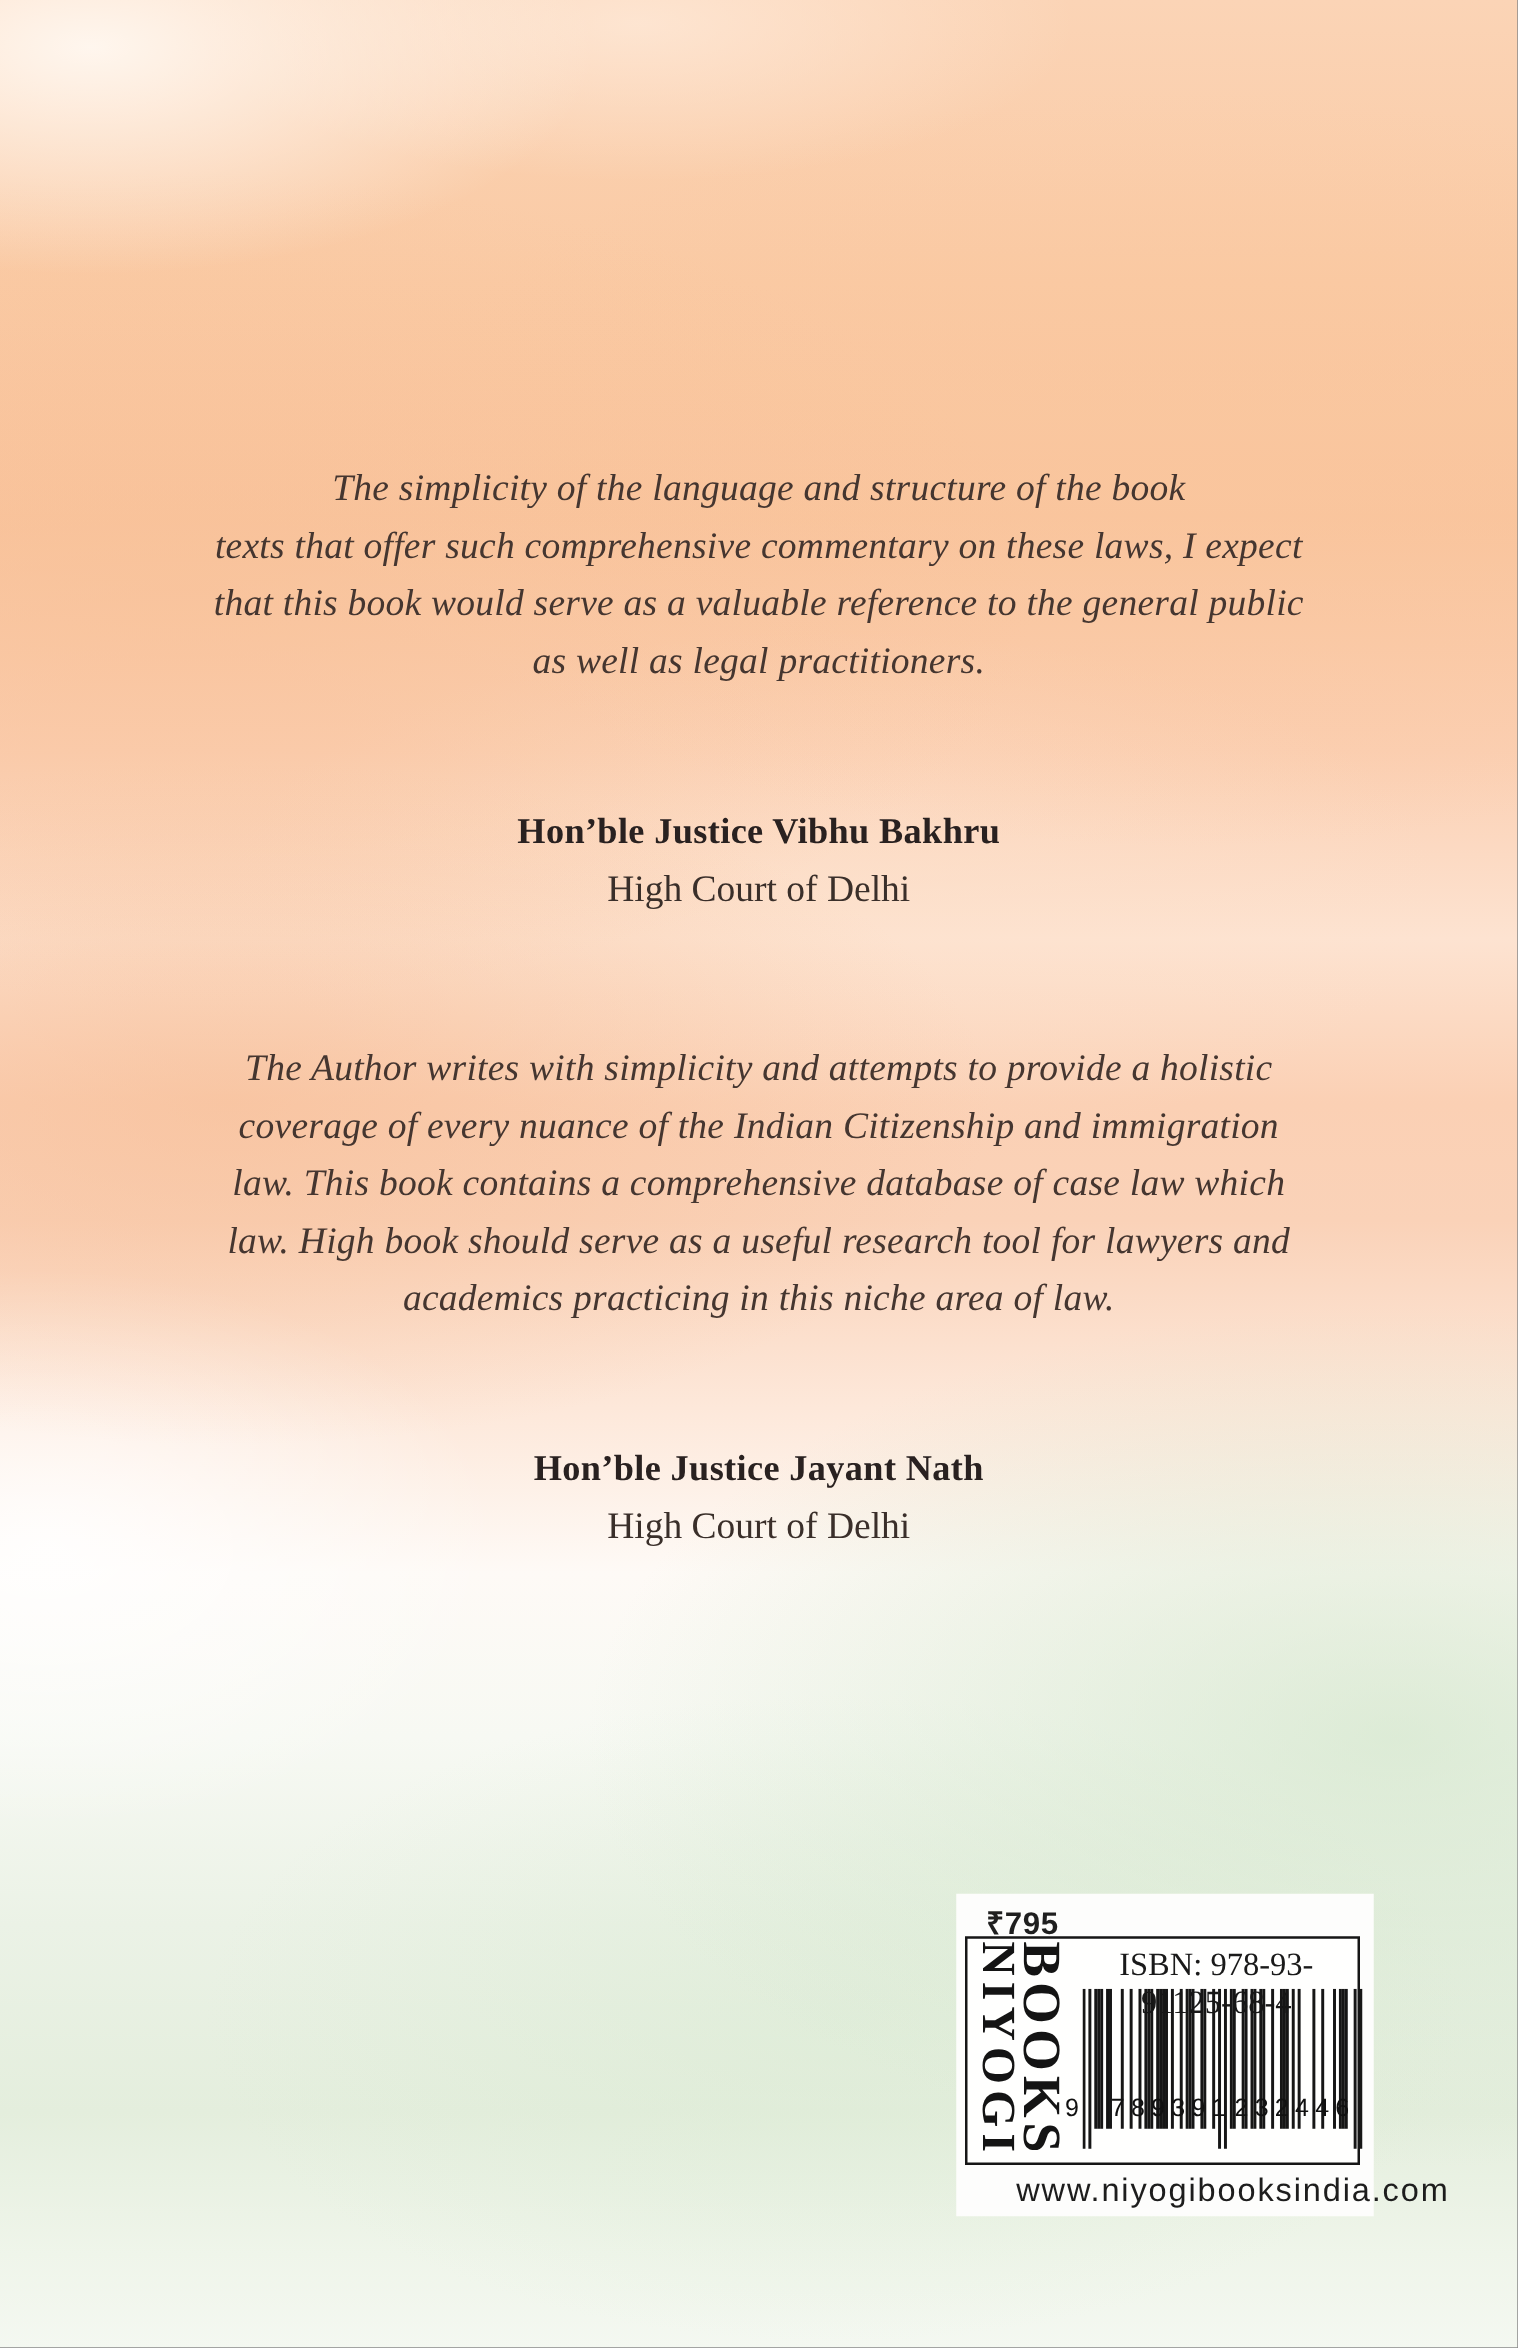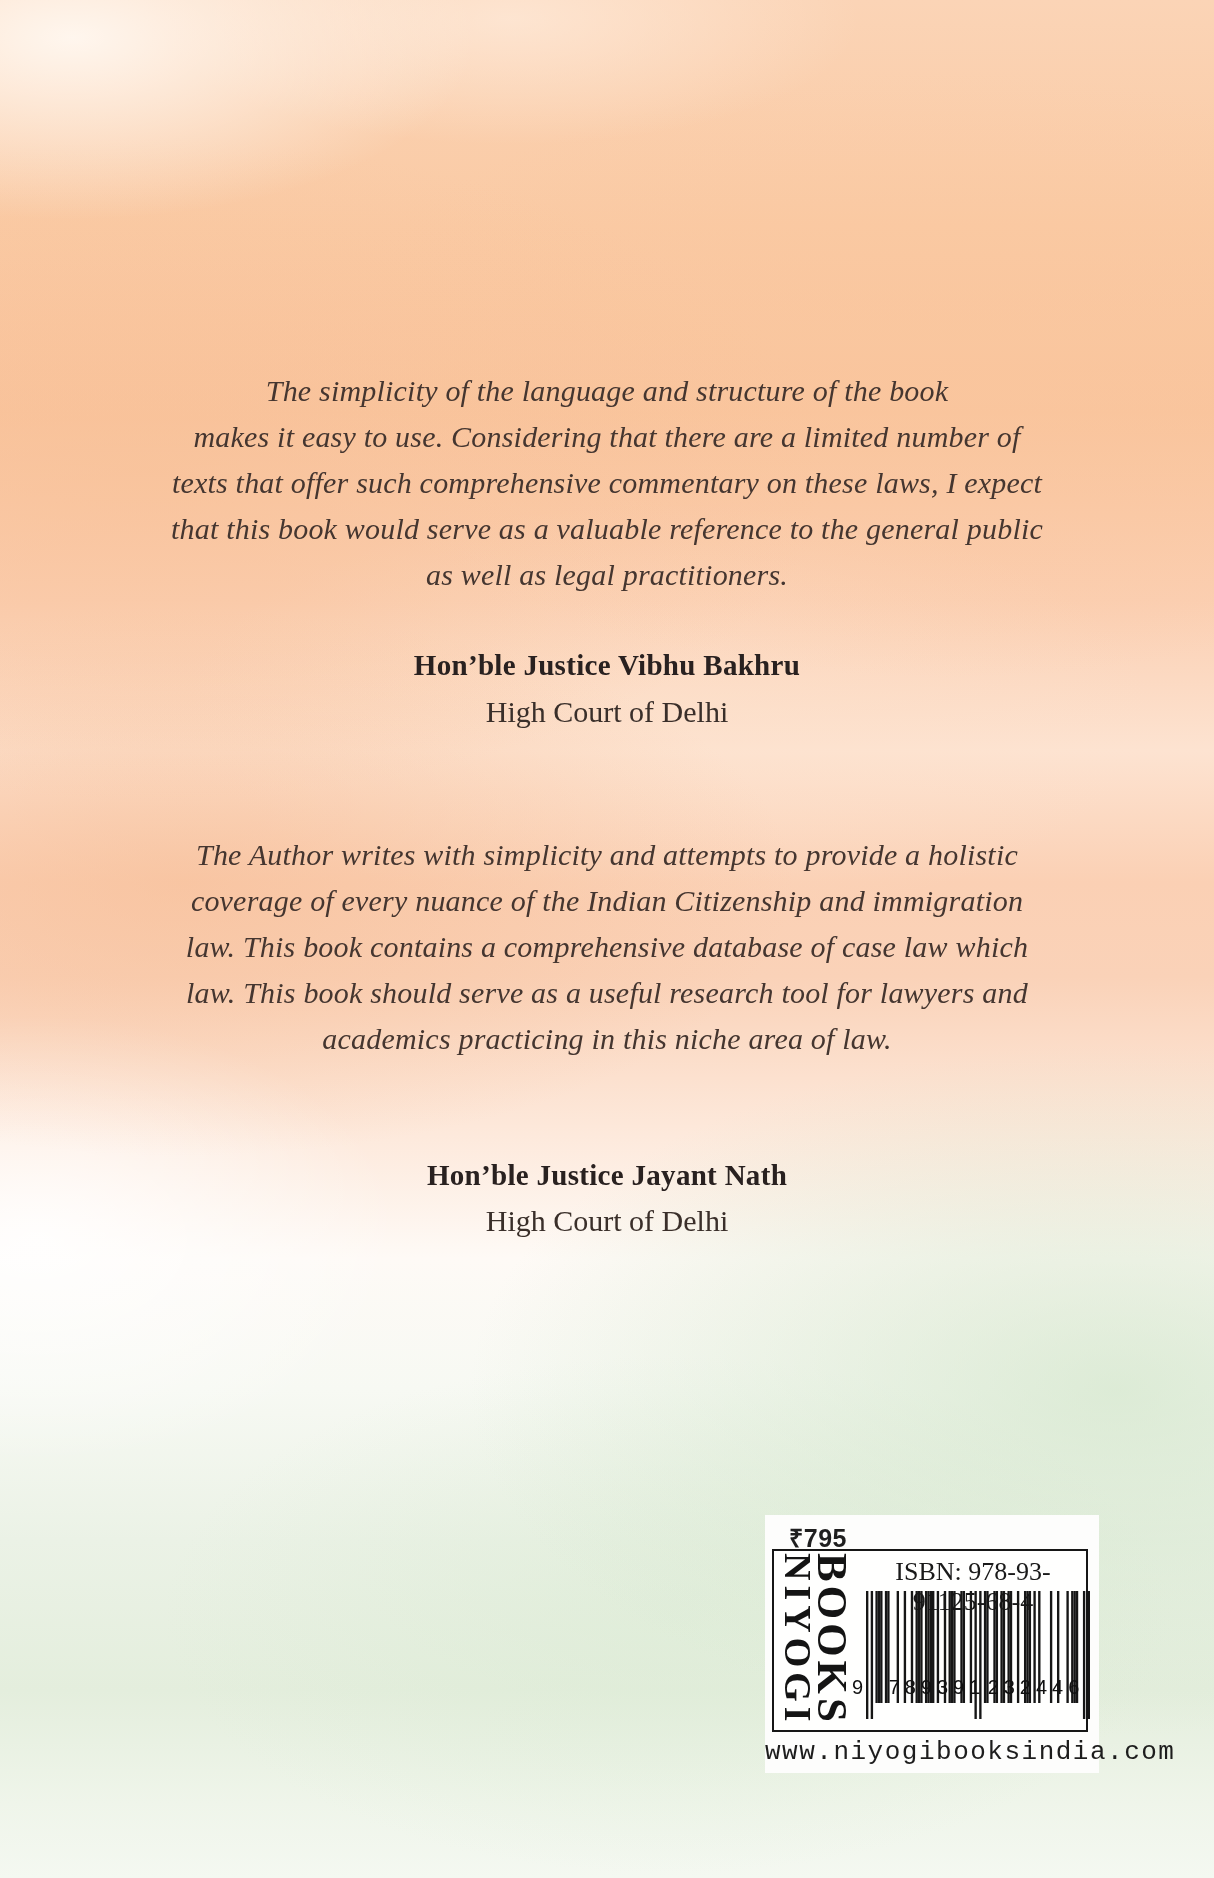--- a/index.html
+++ b/index.html
@@ -40,42 +40,41 @@
   .logo .w2{font-size:43px;letter-spacing:4px;line-height:0.86;}
   .isbn-text{position:absolute;left:88px;top:6px;width:222px;text-align:center;
              font-family:"Liberation Serif",serif;font-size:26px;color:#1a1a1a;}
   .barcode-svg{position:absolute;left:92px;top:40px;}
   .bc-digits{position:absolute;top:125px;font-family:"Liberation Sans",sans-serif;
              font-size:20px;color:#111;}
   .bc-d-left{left:78px;}
   .bc-d-mid{left:103px;width:120px;text-align:center;letter-spacing:5px;}
   .bc-d-right{left:213px;width:98px;text-align:center;letter-spacing:5px;}
   .website{position:absolute;left:0px;top:222px;width:334px;text-align:center;
-           font-family:Liberation Mono, monospace;font-size:26px;color:#1d1d1d;letter-spacing:1.5px;}
+           font-family:Liberation Sans, sans-serif;font-size:26px;color:#1d1d1d;letter-spacing:1.5px;padding-left:48px;}
 </style>
 </head>
 <body>
 
 <div class="page">
 
   <div class="col quote" style="top:368px">
     <div>The simplicity of the language and structure of the book</div>
-    <div>makes it easy to use. Considering that there are a limited number of</div>
     <div>texts that offer such comprehensive commentary on these laws, I expect</div>
     <div>that this book would serve as a valuable reference to the general public</div>
     <div>as well as legal practitioners.</div>
   </div>
   <div class="col attr-name" style="top:650px">Hon’ble Justice Vibhu Bakhru</div>
   <div class="col attr-court" style="top:697px">High Court of Delhi</div>
 
   <div class="col quote" style="top:832px">
     <div>The Author writes with simplicity and attempts to provide a holistic</div>
     <div>coverage of every nuance of the Indian Citizenship and immigration</div>
     <div>law. This book contains a comprehensive database of case law which</div>
-    <div>law. This book should serve as a useful research tool for lawyers and</div>
+    <div>law. High book should serve as a useful research tool for lawyers and</div>
     <div>academics practicing in this niche area of law.</div>
   </div>
   <div class="col attr-name" style="top:1160px">Hon’ble Justice Jayant Nath</div>
   <div class="col attr-court" style="top:1206px">High Court of Delhi</div>
 
   <div class="panel">
     <div class="price">₹795</div>
 
     <div class="inner-box">
       <div class="logo">

